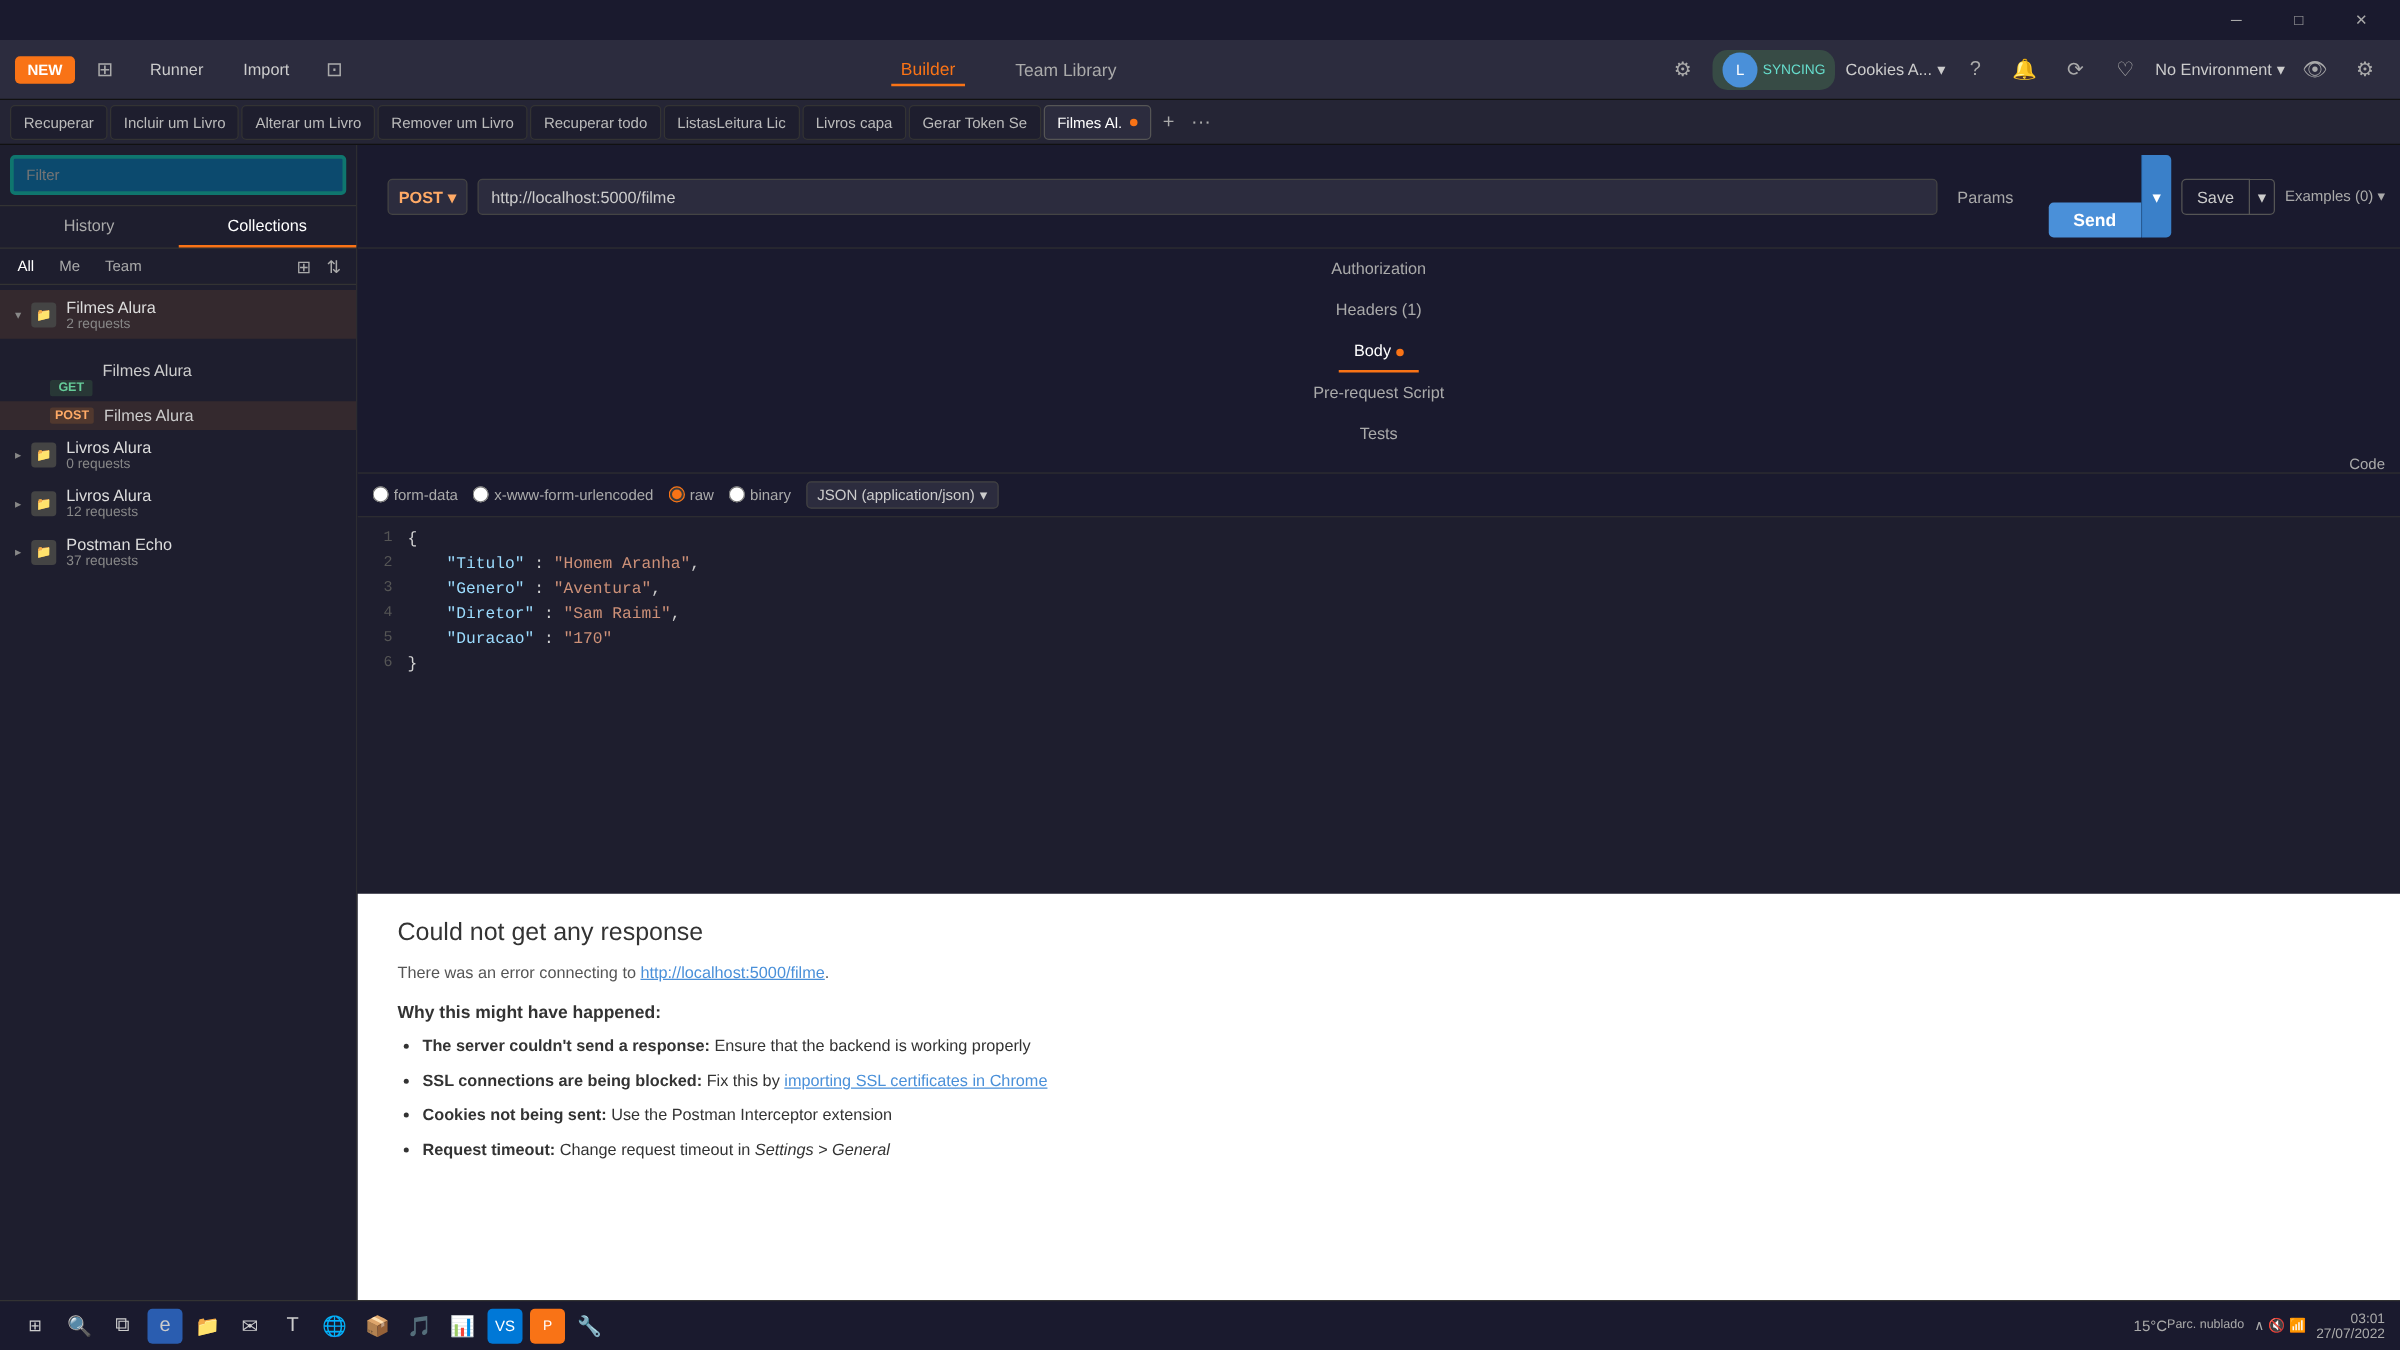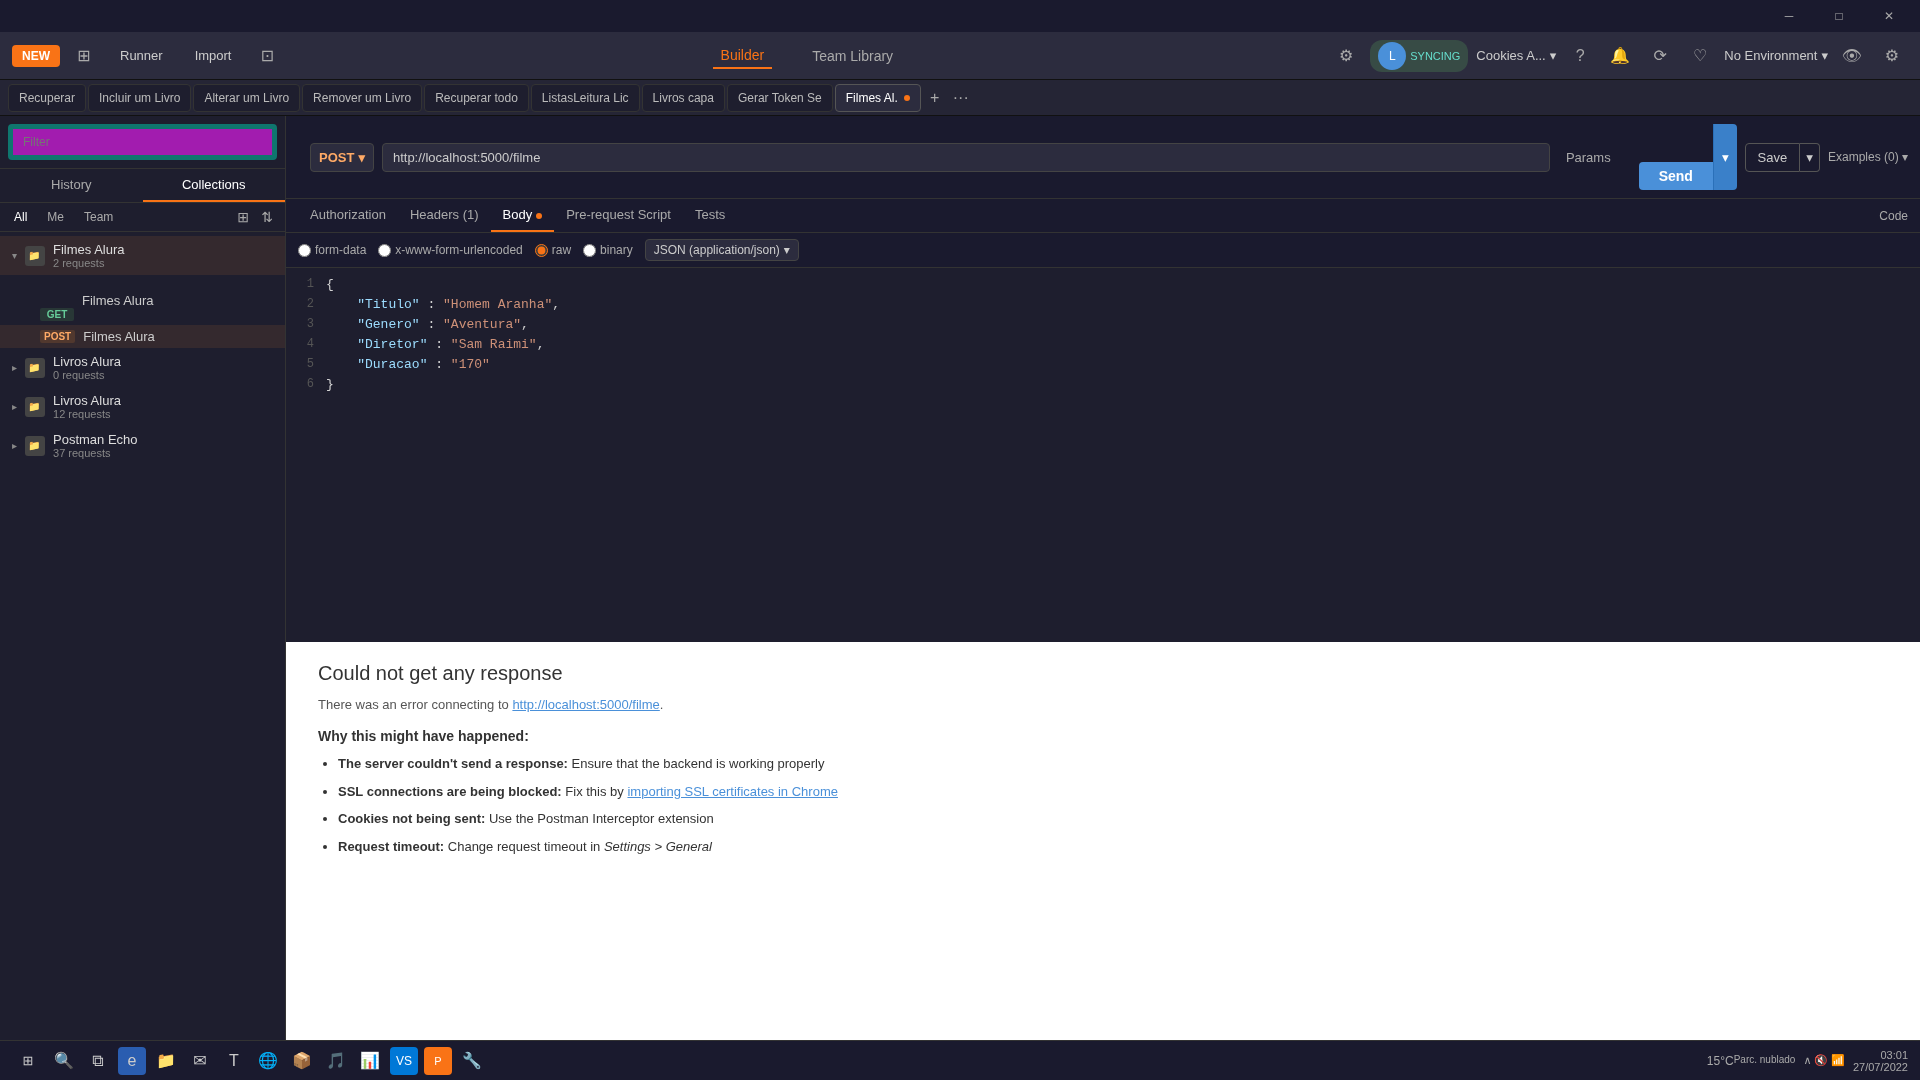--- a/index.html
+++ b/index.html
@@ -29,21 +29,21 @@
     .tab.active { background: #2c2c3e; border-color: #555; color: white; }
     .tab-dot { width: 6px; height: 6px; border-radius: 50%; background: #f97316; }
     .tabs-add { width: 24px; height: 24px; background: none; border: none; color: #aaa; cursor: pointer; font-size: 16px; }
 
     
     .main { display: flex; height: calc(1080px - 32px - 48px - 36px - 40px); }
 
     
     .sidebar { width: 286px; background: #1e1e2e; border-right: 1px solid #333; display: flex; flex-direction: column; }
     .sidebar-search { padding: 8px; border-bottom: 1px solid #333; }
-    .sidebar-search input { width: 100%; background: #a21caf; border: 5px solid #0f766e; border-radius: 4px; padding: 6px 10px; color: #ccc; font-size: 12px; outline: none; }
+    .sidebar-search input { width: 100%; background: #0c4a6e; border: 3px solid #0f766e; border-radius: 4px; padding: 6px 10px; color: #ccc; font-size: 12px; outline: none; }
     .sidebar-tabs { display: flex; border-bottom: 1px solid #333; }
     .sidebar-tab { flex: 1; padding: 8px; text-align: center; font-size: 13px; cursor: pointer; color: #aaa; }
     .sidebar-tab.active { color: white; border-bottom: 2px solid #f97316; }
     .sidebar-subtabs { display: flex; padding: 4px 8px; border-bottom: 1px solid #333; gap: 8px; align-items: center; }
     .sidebar-subtab { padding: 2px 6px; font-size: 12px; cursor: pointer; color: #aaa; }
     .sidebar-subtab.active { color: white; }
     .sidebar-subtab-icons { margin-left: auto; display: flex; gap: 4px; }
     .sidebar-subtab-icon { width: 20px; height: 20px; background: none; border: none; color: #aaa; cursor: pointer; font-size: 14px; display: flex; align-items: center; justify-content: center; }
     .sidebar-content { flex: 1; overflow-y: auto; padding: 4px 0; }
     .collection-item { padding: 6px 12px; cursor: pointer; display: flex; align-items: center; gap: 8px; }
@@ -70,29 +70,29 @@
     .params-btn { background: none; border: none; color: #aaa; cursor: pointer; padding: 4px 8px; font-size: 13px; }
     .send-btn-group { display: flex; }
     .send-btn { background: #4a90d9; color: white; border: none; border-radius: 4px 0 0 4px; padding: 6px 20px; font-size: 14px; font-weight: bold; cursor: pointer; margin-top: 38px; }
     .send-dropdown { background: #3a80c9; color: white; border: none; border-radius: 0 4px 4px 0; padding: 6px 8px; cursor: pointer; border-left: 1px solid #2a70b9; }
     .save-btn-group { display: flex; }
     .save-btn { background: none; border: 1px solid #555; color: #ccc; border-radius: 4px 0 0 4px; padding: 6px 12px; font-size: 13px; cursor: pointer; }
     .save-dropdown { background: none; border: 1px solid #555; border-left: none; color: #ccc; border-radius: 0 4px 4px 0; padding: 6px 6px; cursor: pointer; }
     .examples-btn { color: #aaa; font-size: 12px; cursor: pointer; white-space: nowrap; }
 
     
-    .body-tabs { display: flex; align-items: center; padding: 0 12px; border-bottom: 1px solid #333; background: #1a1a2e; }
+    .body-tabs { display: flex; align-items: center; padding: 0 12px; border-bottom: 1px solid #333; background: #1a1a2e; flex-direction: column; }
     .body-tab { padding: 8px 12px; font-size: 13px; color: #aaa; cursor: pointer; border-bottom: 2px solid transparent; }
     .body-tab.active { color: white; border-bottom-color: #f97316; }
     .body-tab-dot { display: inline-block; width: 6px; height: 6px; border-radius: 50%; background: #f97316; margin-left: 4px; vertical-align: middle; }
     .code-btn { margin-left: auto; color: #aaa; font-size: 12px; cursor: pointer; }
 
     
     .body-options { display: flex; align-items: center; padding: 6px 12px; gap: 12px; border-bottom: 1px solid #333; background: #1a1a2e; }
-    .radio-opt { display: flex; align-items: flex-end; gap: 4px; cursor: pointer; font-size: 12px; color: #aaa; }
+    .radio-opt { display: flex; align-items: flex-start; gap: 4px; cursor: pointer; font-size: 12px; color: #aaa; }
     .radio-opt input { accent-color: #f97316; }
     .json-badge { background: #2c2c3e; border: 1px solid #444; border-radius: 4px; padding: 3px 8px; font-size: 12px; color: #ccc; cursor: pointer; display: flex; align-items: center; gap: 4px; }
 
     
     .code-editor { flex: 1; background: #1e1e2e; padding: 8px 0; overflow-y: auto; font-family: 'Consolas', 'Courier New', monospace; font-size: 13px; }
     .code-line { display: flex; padding: 1px 0; min-height: 20px; }
     .line-num { width: 40px; text-align: right; padding-right: 12px; color: #555; font-size: 12px; user-select: none; }
     .line-content { flex: 1; color: #ccc; white-space: pre; }
     .json-brace { color: #d4d4d4; }
     .json-key { color: #9cdcfe; }

